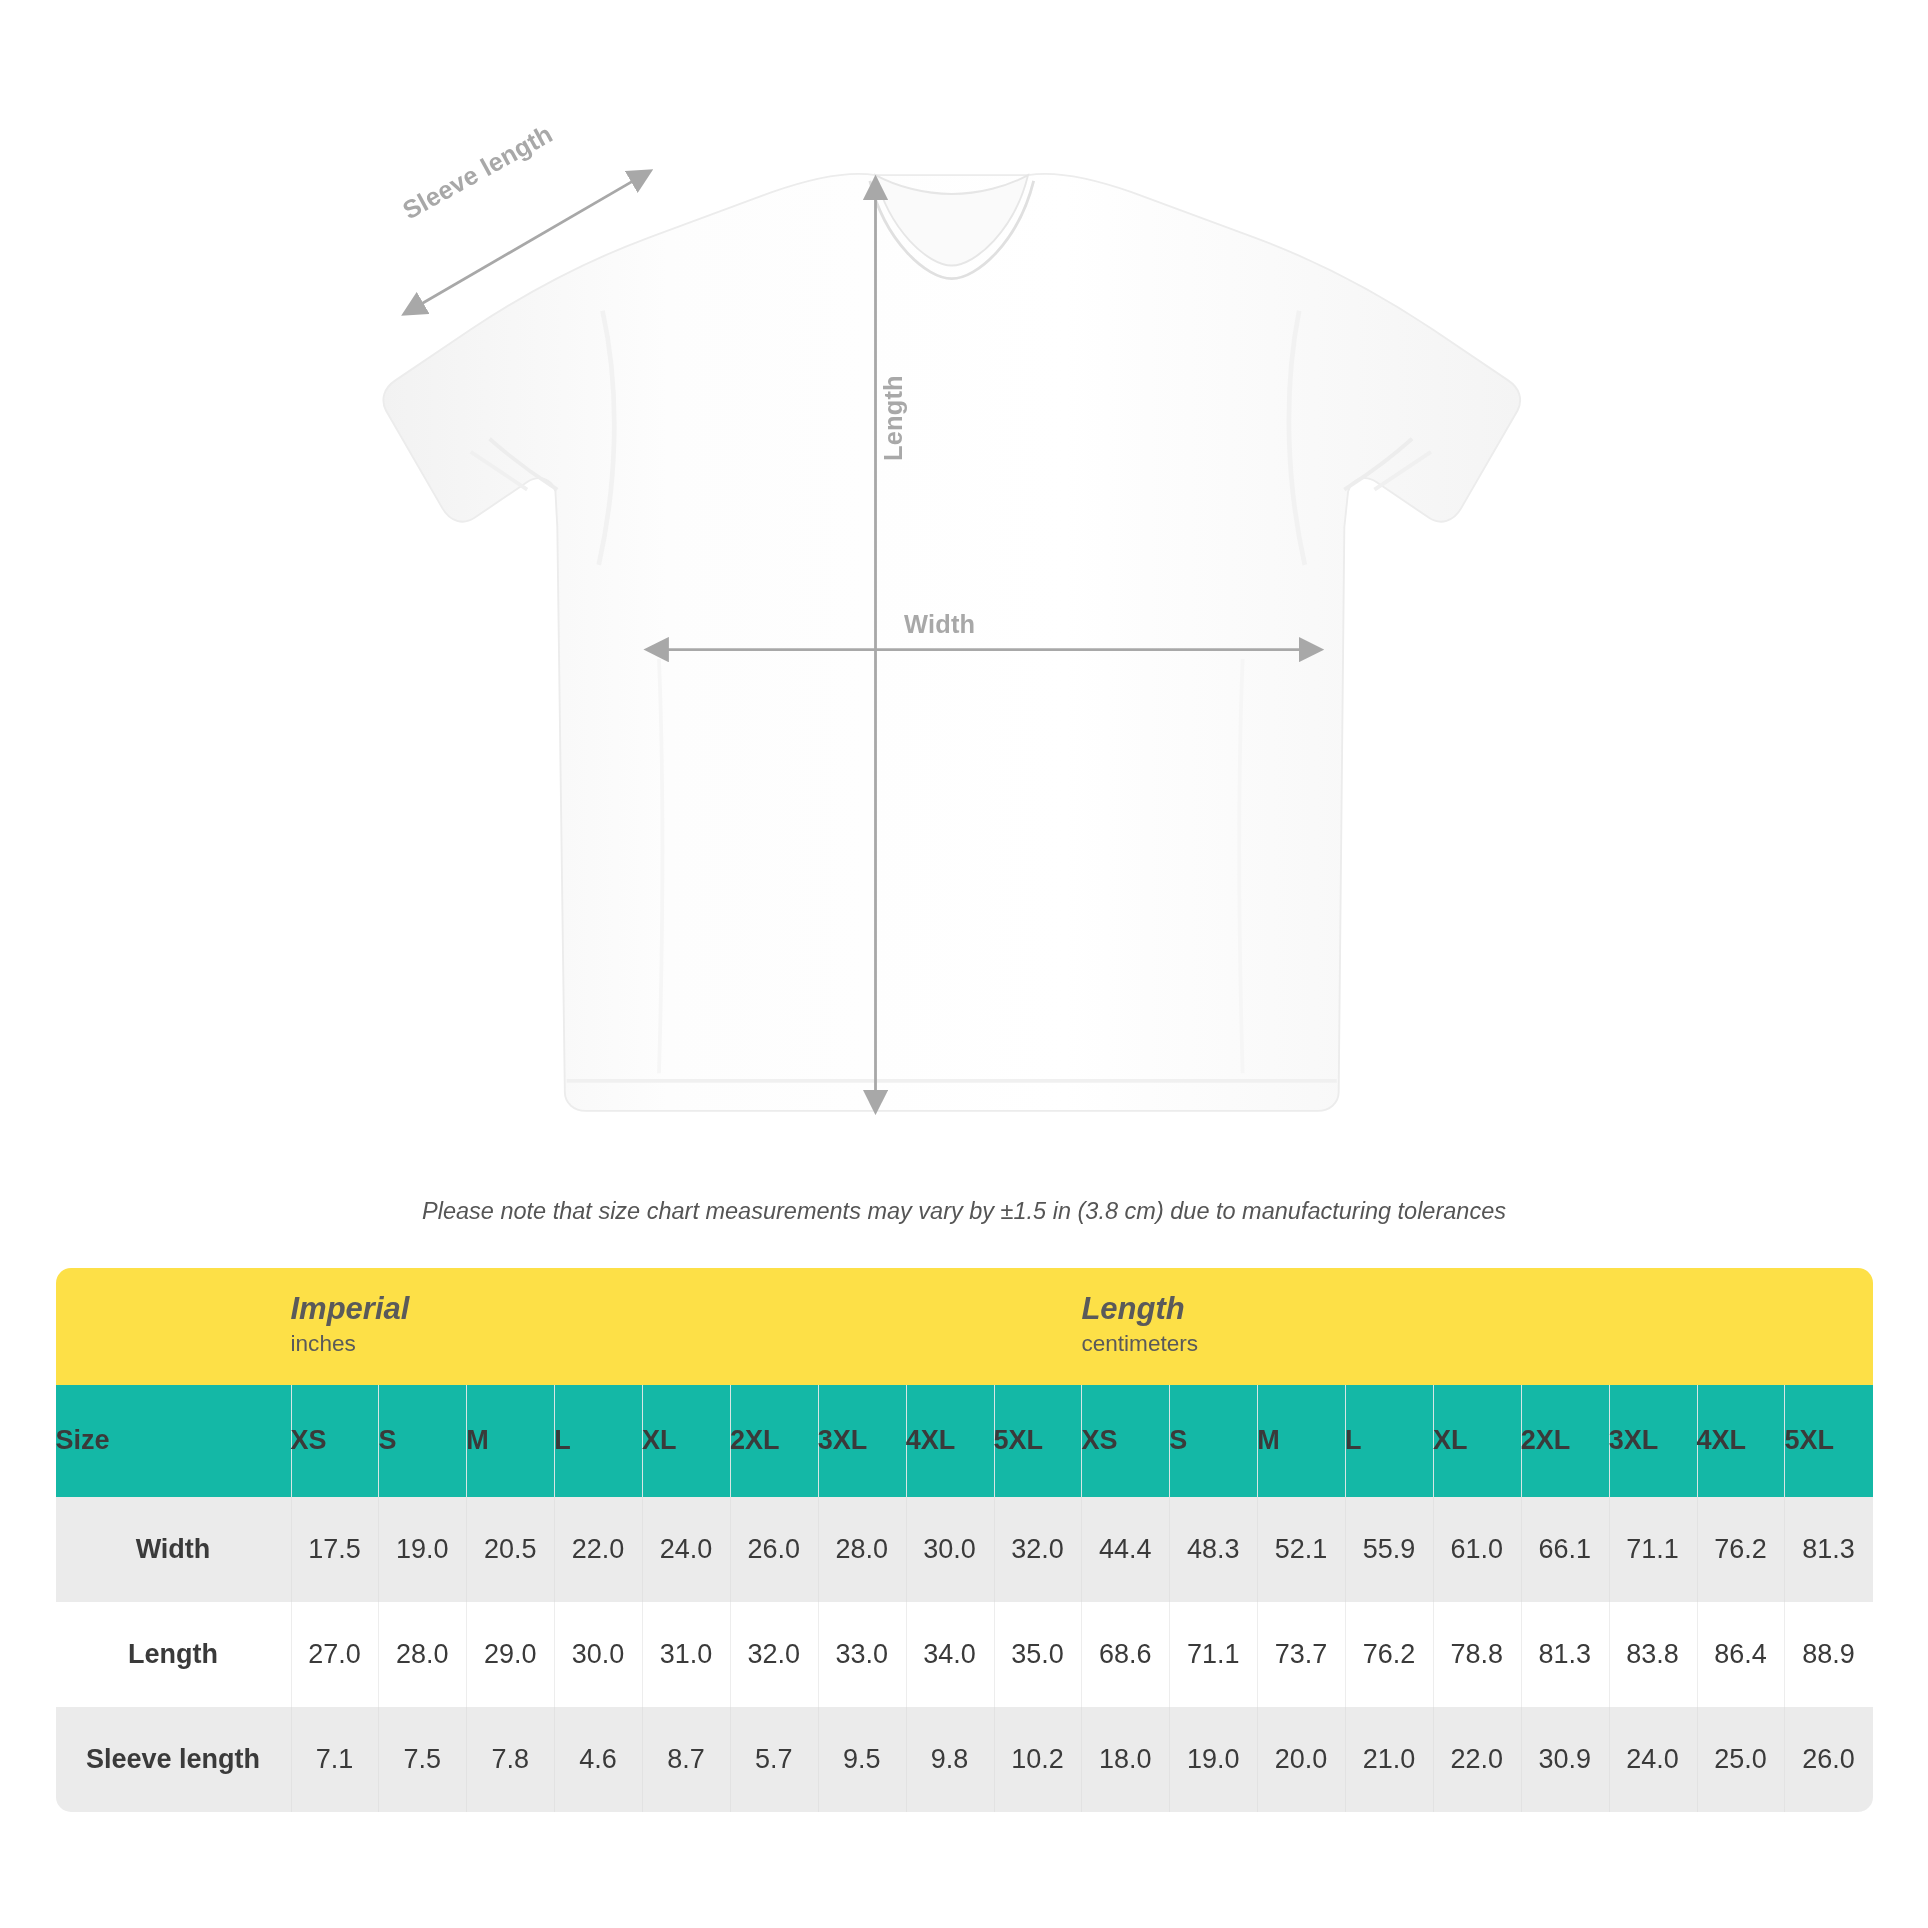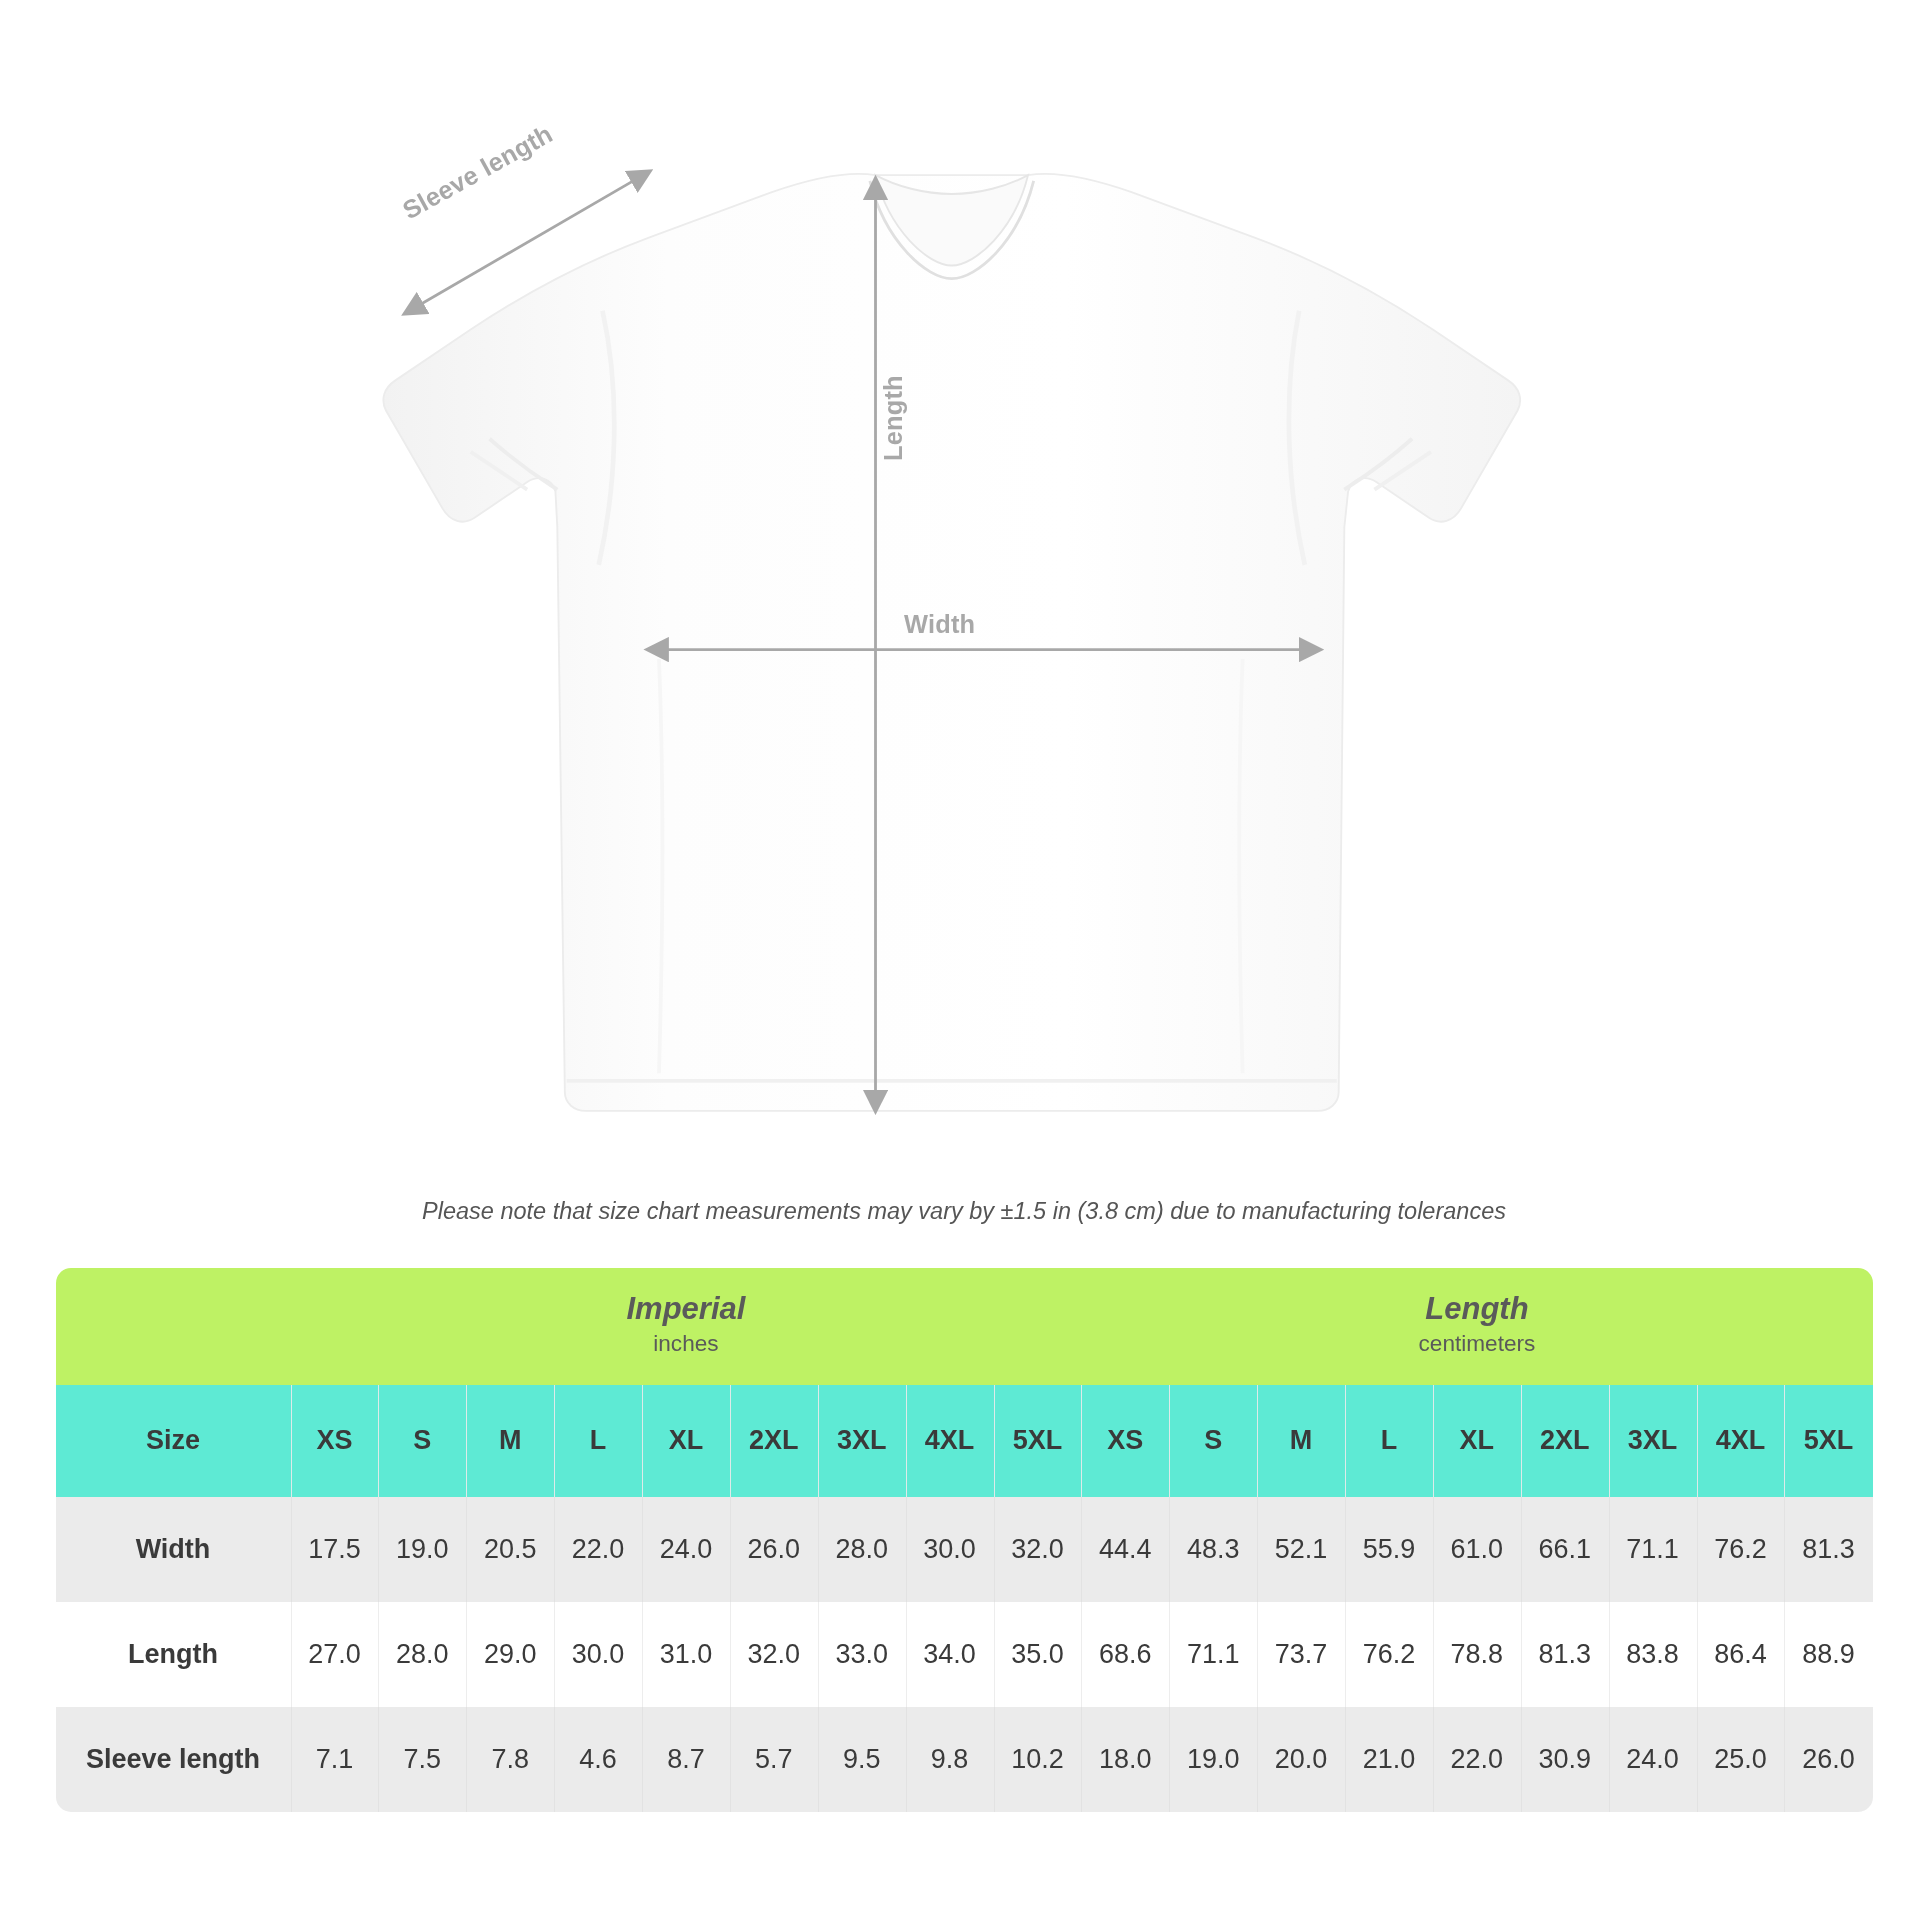--- a/index.html
+++ b/index.html
@@ -87,24 +87,23 @@
     border-collapse: separate;
     border-spacing: 0;
     width: 100%;
     table-layout: fixed;
   }
   table.size-table td, table.size-table th {
     border: none;
     padding: 0;
   }
   .band-head td {
-    background: #bef264;
+    background: #fde047;
     height: 117px;
     vertical-align: middle;
-    text-align: center;
   }
   .band-head td:first-child {
     border-top-left-radius: 15px;
     border-bottom-left-radius: 0;
   }
   .band-head td:last-child {
     border-top-right-radius: 15px;
   }
   .unit-system {
     font-size: 31px;
@@ -112,23 +111,23 @@
     font-weight: bold;
     color: #5a5a5a;
     line-height: 1.15;
   }
   .unit-sub {
     font-size: 22.6px;
     color: #5a5a5a;
     line-height: 1.5;
   }
   .row-sizes td {
-    background: #5eead4;
+    background: #14b8a6;
     height: 112px;
-    text-align: center;
+    text-align: left;
     vertical-align: middle;
     font-size: 27px;
     font-weight: bold;
     color: #3a3a3a;
   }
   .row-data td {
     height: 105px;
     text-align: center;
     vertical-align: middle;
     font-size: 27px;

